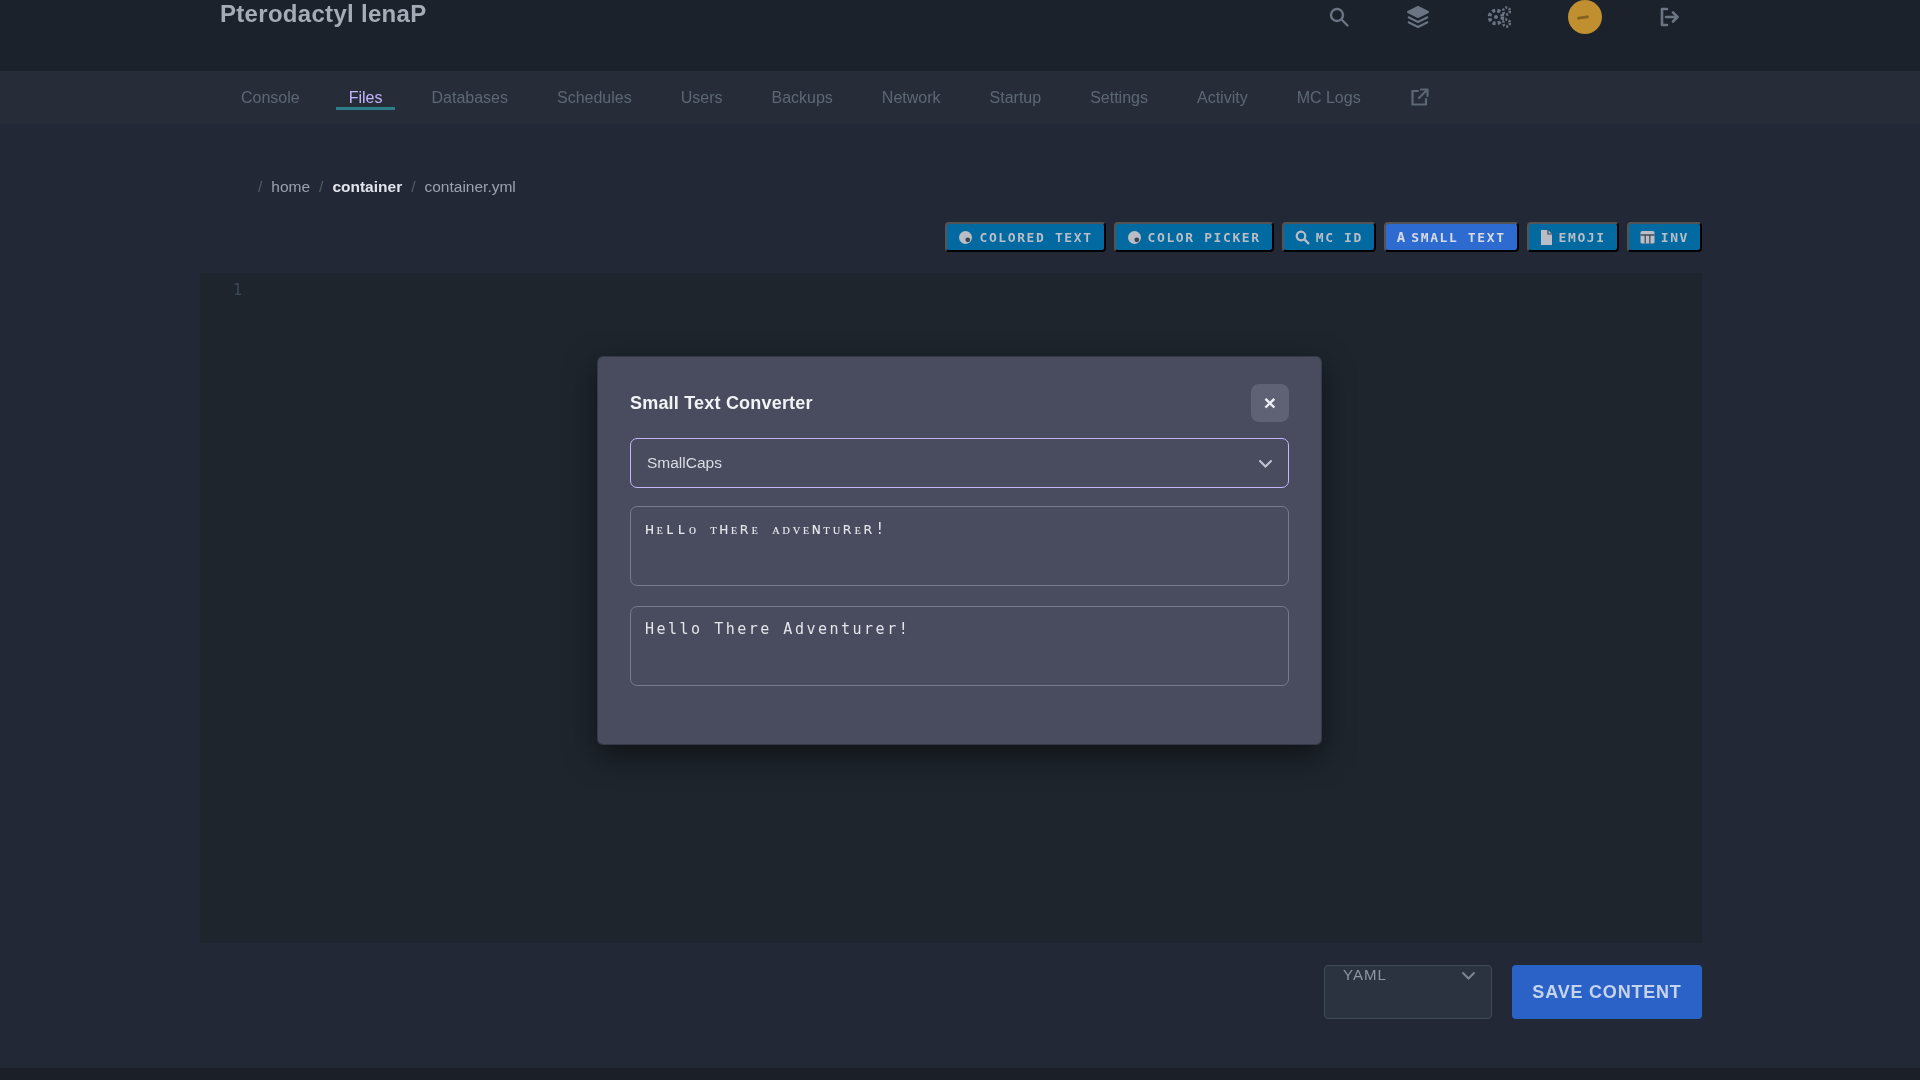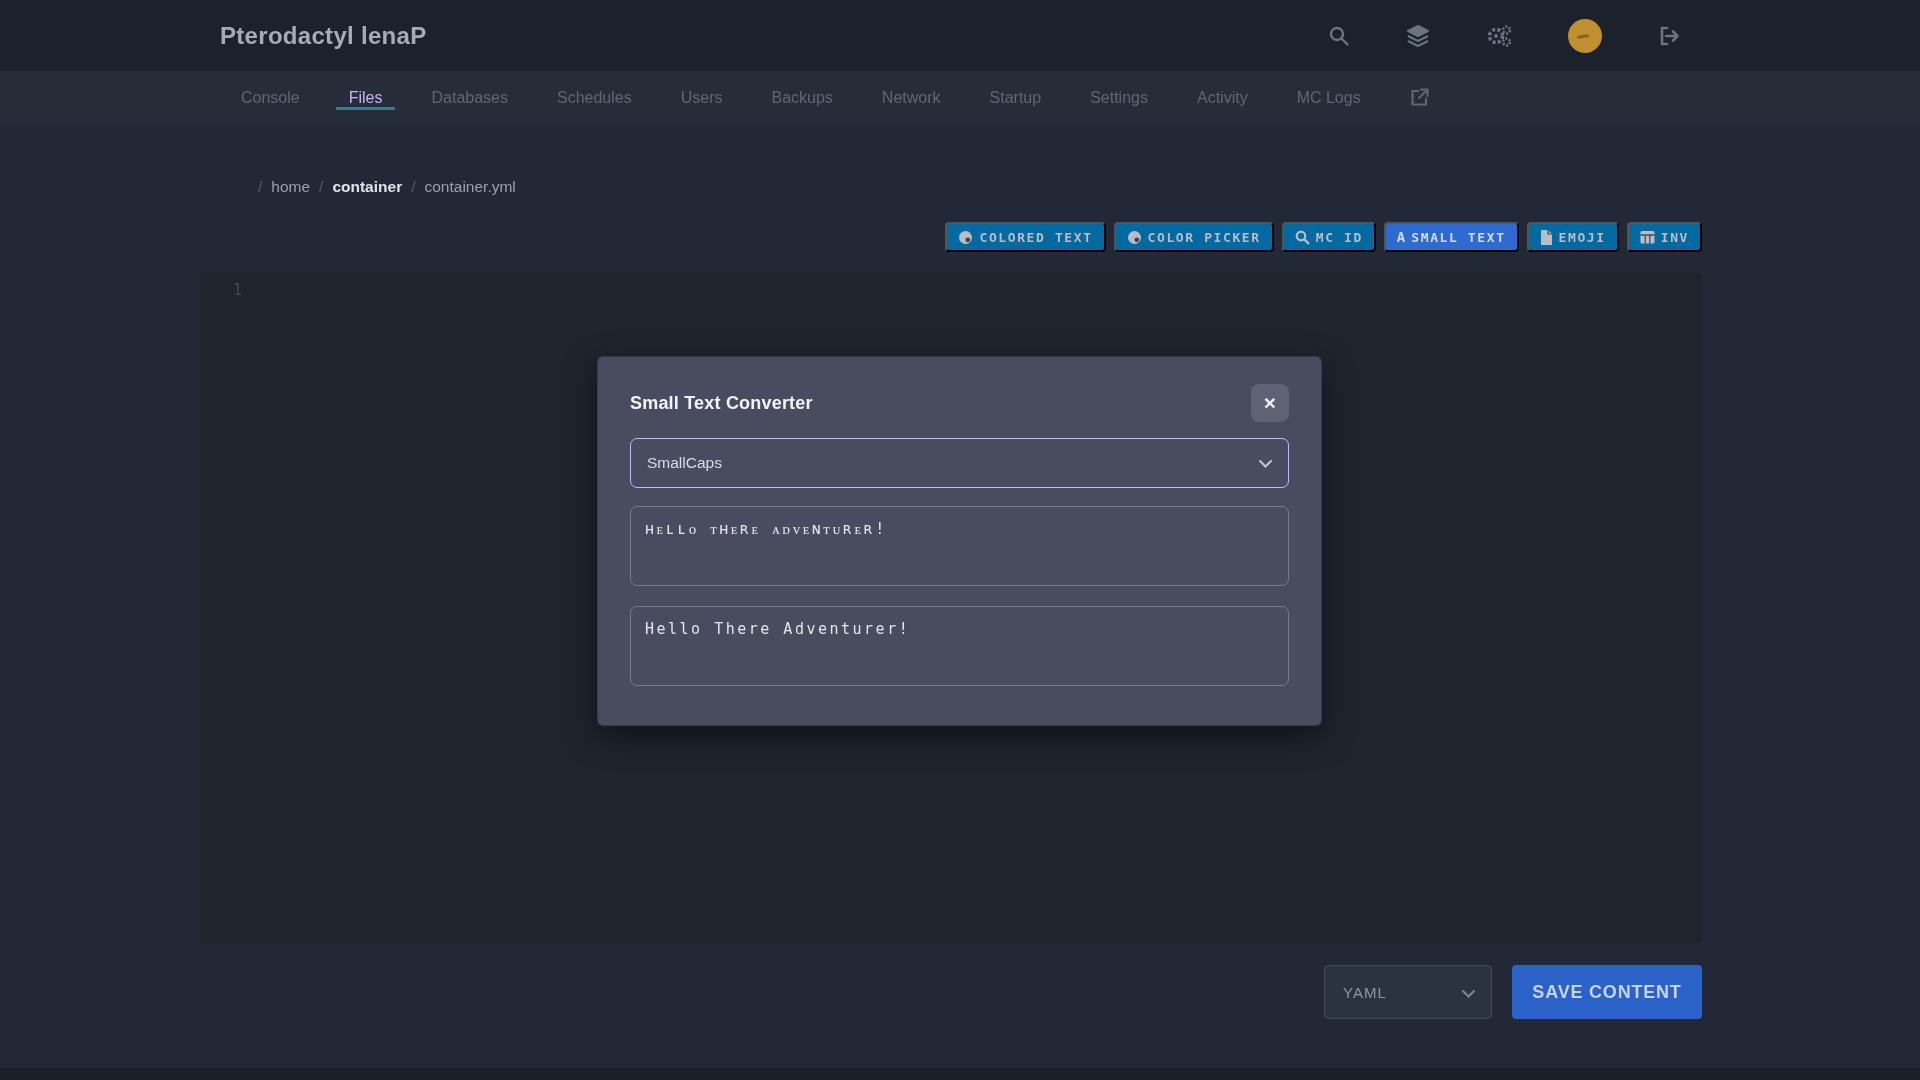--- a/index.html
+++ b/index.html
@@ -8,21 +8,21 @@
     position:relative;
     background:#232837;
     font-family:"Liberation Sans", sans-serif;
     -webkit-font-smoothing:antialiased;
   }
 
   
   .topbar {
     position:absolute; top:0; left:0; right:0; height:71px;
     background:#1c222c;
-    display:flex; align-items:center;
+    display:flex; align-items:flex-start;
   }
   .app-title {
     margin-left:220px;
     font-size:24px; font-weight:700; color:#a5acb7; letter-spacing:.3px;
   }
   .topbar-icons {
     margin-left:auto; margin-right:240px;
     display:flex; align-items:center; gap:56px;
   }
   .tb-icon { color:#6a7482; display:flex; align-items:center; cursor:pointer; }
@@ -88,21 +88,21 @@
   }
 
   
   .page-footer {
     position:absolute; top:965px; right:218px;
     display:flex; gap:20px; align-items:center;
   }
   .lang-select {
     width:168px; height:54px; border-radius:4px;
     background:#2c3340; border:1px solid #414a59;
-    display:flex; align-items:center; cursor:pointer;
+    display:flex; cursor:pointer;
     color:#8e97a5; font-size:15px; letter-spacing:1px;
     padding:0 18px; position:relative;
   }
   .lang-select .chev { position:absolute; right:16px; color:#7c8693; }
   .save-btn {
     width:190px; height:54px; border-radius:4px; border:none;
     background:#2b62c8; color:#c6d3ed; cursor:pointer;
     font-family:"Liberation Sans", sans-serif;
     font-size:18px; font-weight:600; letter-spacing:.8px;
   }
@@ -111,21 +111,21 @@
     position:absolute; left:0; right:0; bottom:0; height:12px;
     background:#1a1f28;
   }
 
   
   .modal {
     position:absolute; left:597px; top:356px; width:725px;
     background:#484c5e; border-radius:6px;
     border:1px solid rgba(0,0,0,.25);
     box-shadow:0 10px 30px rgba(0,0,0,.5);
-    padding:27px 32px 39px 32px;
+    padding:27px 32px 58px 32px;
   }
   .modal-header {
     height:38px; display:flex; align-items:center; justify-content:space-between;
     margin-bottom:16px;
   }
   .modal-title { font-size:18px; font-weight:700; color:#f2f3f6; letter-spacing:.2px; }
   .modal-close {
     width:38px; height:38px; border-radius:8px; border:none; cursor:pointer;
     background:#5e6274; color:#eceef2; font-size:21px; font-weight:700;
     line-height:38px; text-align:center; font-family:"Liberation Sans", sans-serif;

